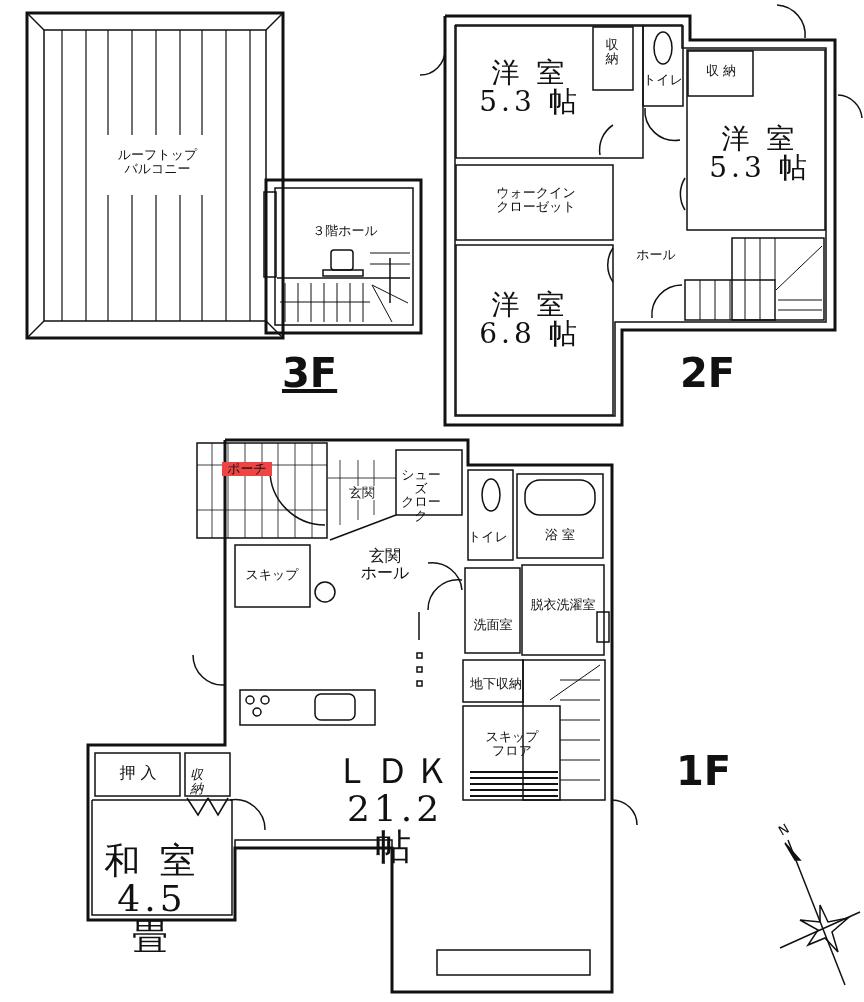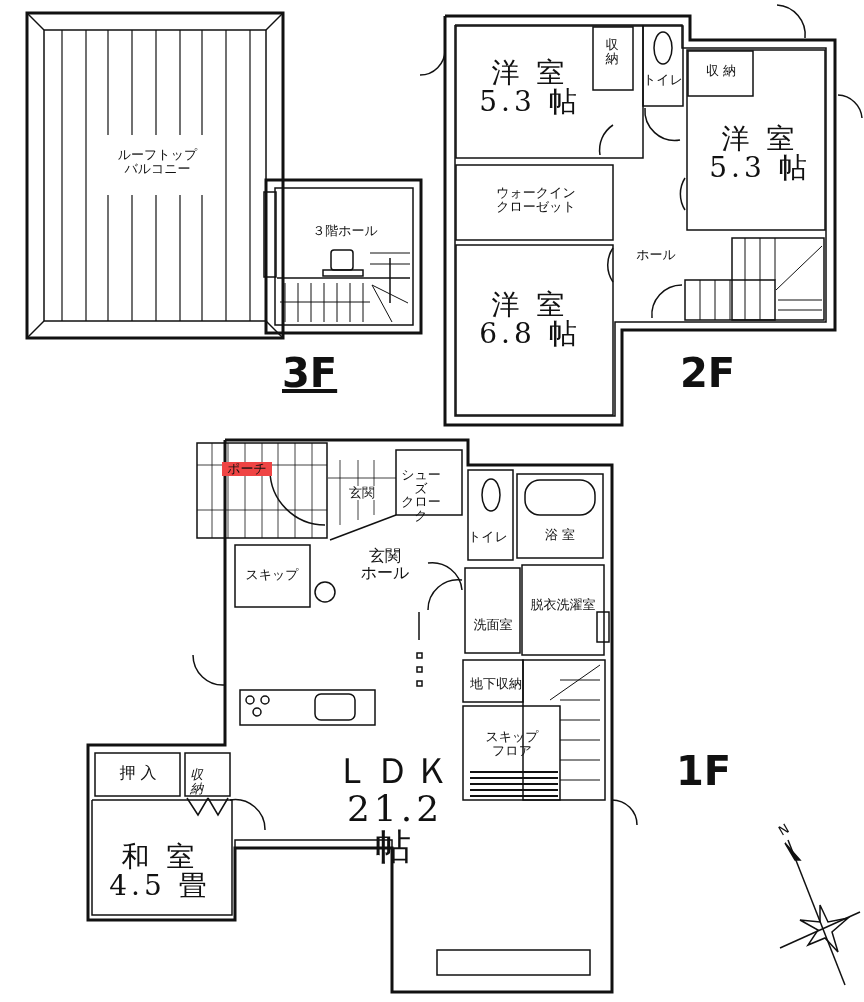--- a/index.html
+++ b/index.html
@@ -238,17 +238,17 @@
 <div class="lbl xs" style="left:234px;top:568px;width:76px;">スキップ</div>
 <div class="lbl xs" style="left:467px;top:618px;width:52px;">洗面室</div>
 <div class="lbl xs" style="left:524px;top:598px;width:78px;">脱衣洗濯室</div>
 <div class="lbl xs" style="left:466px;top:677px;width:60px;">地下収納</div>
 <div class="lbl xs" style="left:472px;top:730px;width:80px;">スキップ
 フロア</div>
 <div class="lbl big" style="left:320px;top:752px;width:150px;font-size:36px;">ＬＤＫ
 21.2 帖</div>
 <div class="lbl med" style="left:98px;top:765px;width:80px;">押 入</div>
 <div class="lbl xs" style="left:186px;top:768px;width:21px;font-style:italic;">収納</div>
-<div class="lbl big" style="left:100px;top:842px;width:120px;font-size:28px;">和 室
+<div class="lbl big" style="left:92px;top:842px;width:120px;font-size:36px;">和 室
 4.5 畳</div>
 <div class="floor" style="left:640px;top:748px;margin-left:36px;">1F</div>
 
 <div class="lbl sm" style="left:774px;top:823px;width:20px;font-family:'DejaVu Sans',sans-serif;transform:rotate(-30deg);">N</div>
 
 </body></html>

